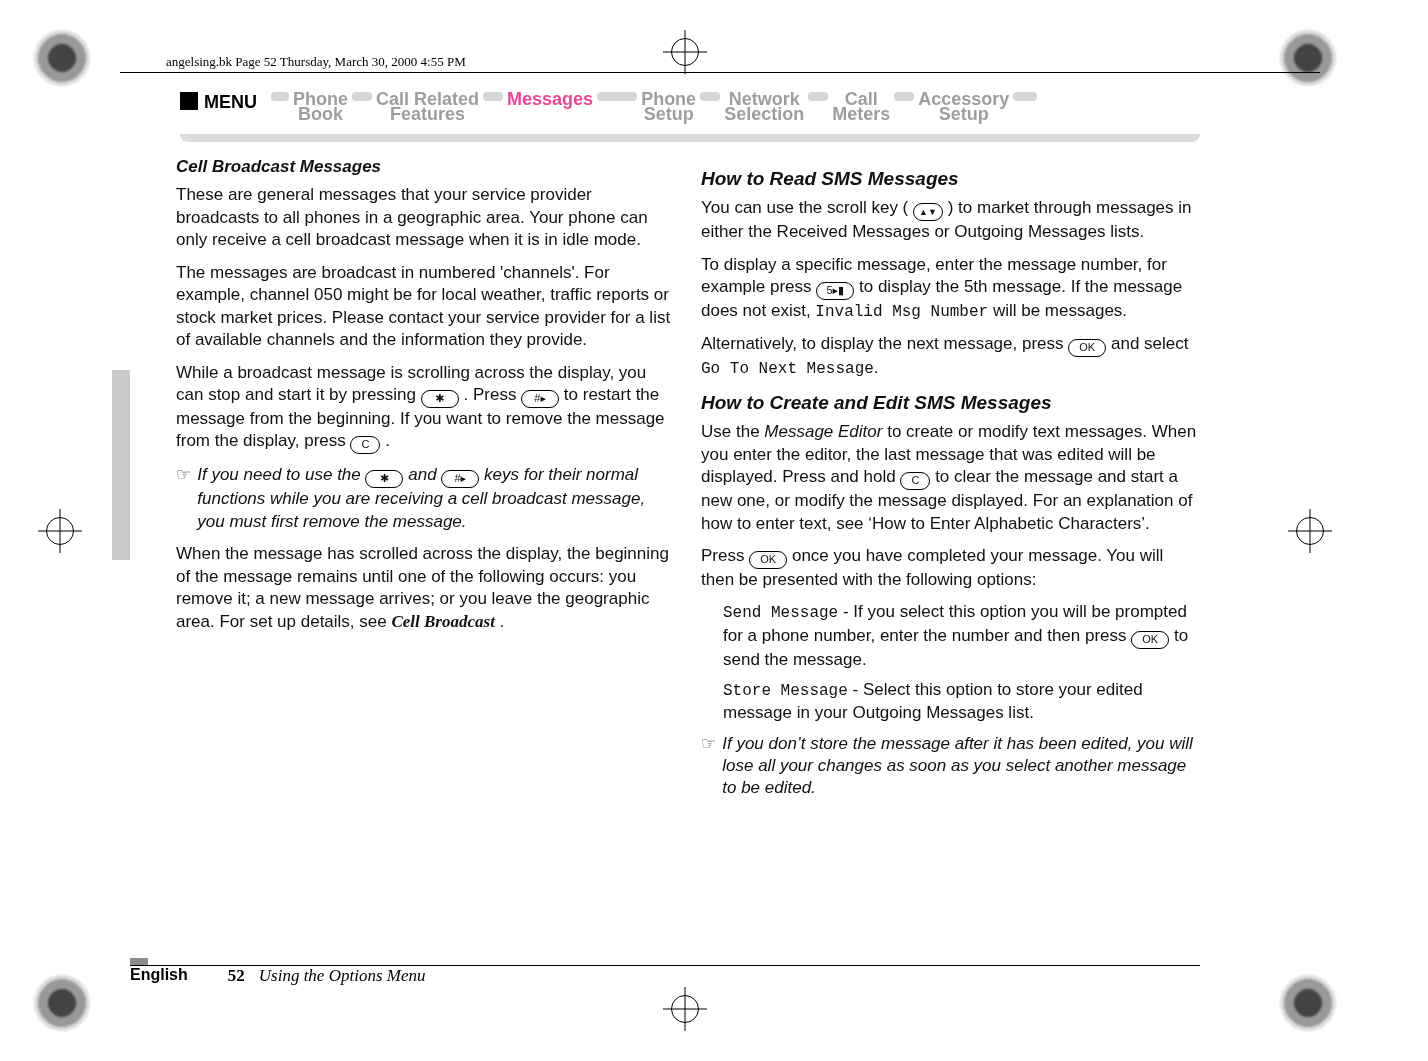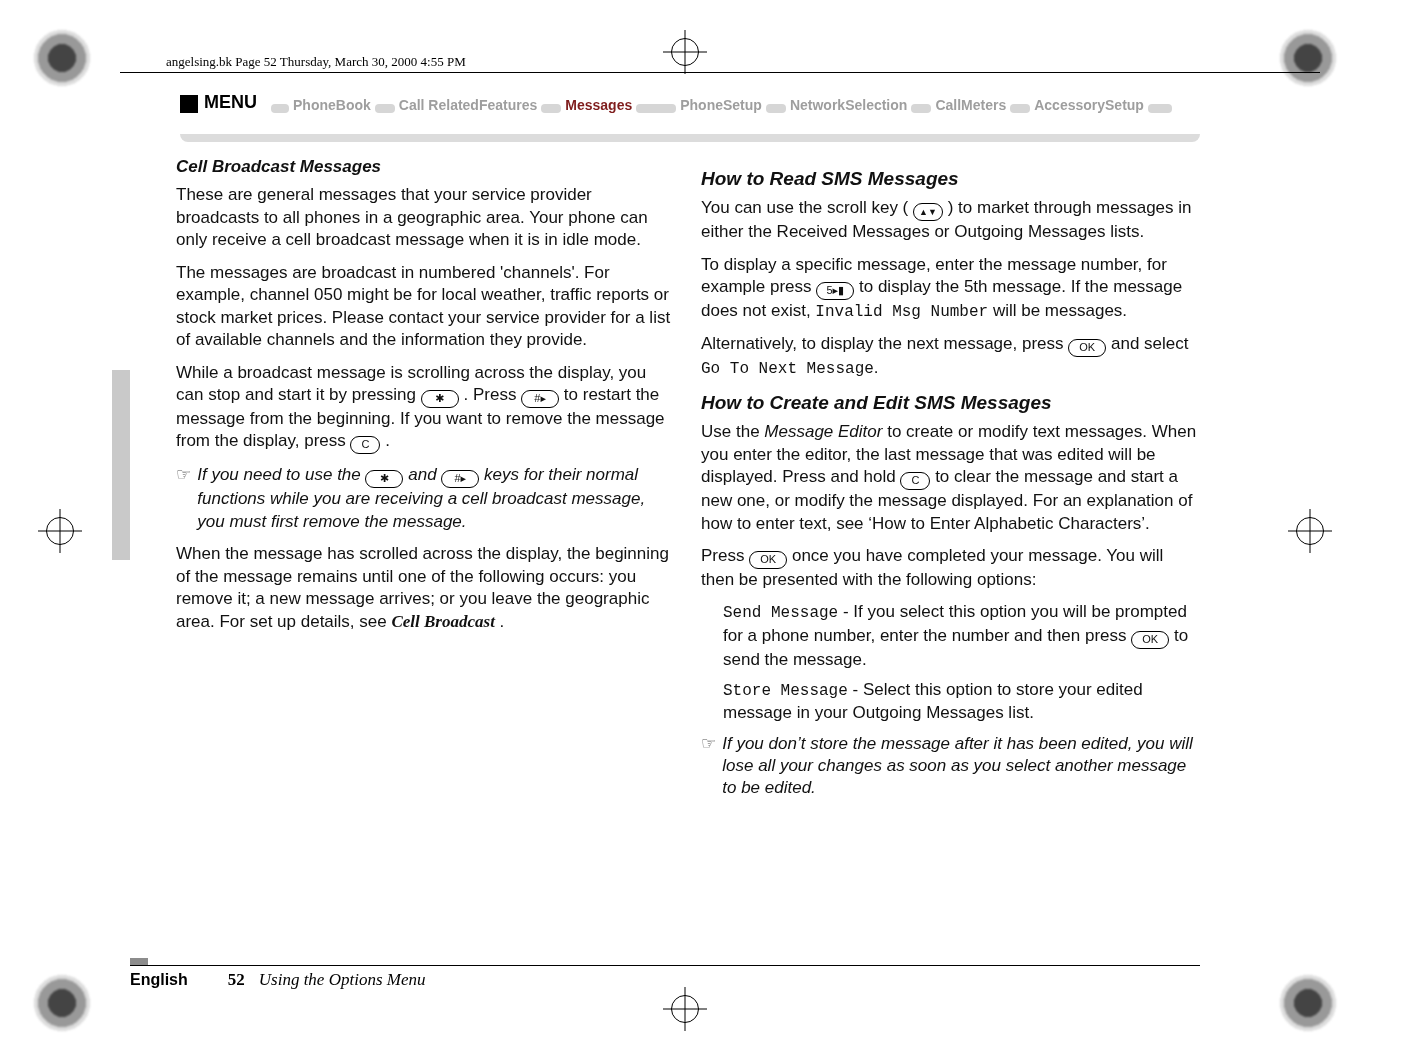--- a/index.html
+++ b/index.html
@@ -20,46 +20,46 @@
   .cross .ring{position:absolute;left:50%;top:50%;width:26px;height:26px;border:1px solid #000;border-radius:50%;transform:translate(-50%,-50%)}
   .cross.top{top:30px;left:50%;transform:translateX(-50%)}
   .cross.left{top:50%;left:38px;transform:translateY(-50%)}
   .cross.right{top:50%;right:38px;transform:translateY(-50%)}
   .cross.bottom{bottom:30px;left:50%;transform:translateX(-50%)}
   
   .running-head{position:absolute;top:54px;left:166px;font-size:13px;font-family:"Times New Roman",serif}
   .running-hr{position:absolute;top:72px;left:120px;width:1200px;height:1px;background:#000}
   
   .menubar{position:absolute;top:92px;left:180px;right:170px;height:50px}
-  .menu-items{position:absolute;left:0;right:0;top:0;display:flex;align-items:flex-end}
+  .menu-items{position:absolute;left:0;right:0;top:0;display:flex;align-items:flex-start}
   .menu-start-block{width:18px;height:18px;background:#000;margin-right:6px}
   .menu-label{font-weight:700;font-size:18px;letter-spacing:0;font-family:Arial,Helvetica,sans-serif;color:#000;margin-right:14px}
-  .menu-item{display:flex;flex-direction:row;align-items:center;justify-content:center;font-family:Arial,Helvetica,sans-serif;font-size:14px;line-height:15px;color:#9e9e9e;font-weight:700;padding:0 4px}
-  .menu-item.active{color:#7f1d1d}
+  .menu-item{display:flex;flex-direction:column;align-items:center;justify-content:center;font-family:Arial,Helvetica,sans-serif;font-size:18px;line-height:15px;color:#9e9e9e;font-weight:700;padding:0 4px}
+  .menu-item.active{color:#ec4899}
   .menu-bottom-bar{position:absolute;left:0;right:0;bottom:0;height:8px;background:#dcdcdc;border-radius:0 0 8px 8px}
   
   .gutter-tab{position:absolute;left:112px;top:370px;width:18px;height:190px;background:#c9c9c9}
   
   .body{position:absolute;top:156px;left:176px;right:172px;bottom:120px;display:flex;gap:28px;font-family:"Frutiger","Helvetica Neue",Helvetica,Arial,sans-serif;font-size:17px;line-height:1.32;color:#111}
   .col{flex:1 1 0;min-width:0}
   .runin{font-weight:700;margin-bottom:6px;font-style:italic;font-size:17px}
   .h2{font-weight:700;font-style:italic;font-size:19px;margin:10px 0 6px}
   .para{margin:0 0 10px}
   .note{display:flex;gap:6px;font-style:italic;margin:2px 0 10px}
   .note .hand{flex:0 0 auto;font-family:Arial;color:#555;font-style:normal}
   .note .txt{}
   .indent-block{margin:2px 0 8px 22px}
   .mono{font-family:"Courier New",monospace;font-size:16px}
   .ital{font-style:italic}
   .keycap{display:inline-block;min-width:28px;height:16px;border:1px solid #000;border-radius:9px;vertical-align:-2px;text-align:center;font-size:11px;line-height:14px;font-family:Arial;padding:0 4px;font-style:normal}
   .keycap.narrow{min-width:20px}
   .keycap.arrowup::before{content:"\25B2\25BC";font-size:9px}
   .crossref{font-weight:700;font-style:italic;font-family:"Times New Roman",serif}
   
-  .footer{position:absolute;left:130px;right:170px;bottom:65px;height:30px;border-top:1px solid #000;display:flex;align-items:center;font-family:"Times New Roman",serif}
+  .footer{position:absolute;left:130px;right:170px;bottom:65px;height:30px;border-top:1px solid #000;display:flex;align-items:flex-start;font-family:"Times New Roman",serif}
   .footer .lang{font-weight:700;font-style:normal;font-size:16px;font-family:Arial,Helvetica,sans-serif;margin-right:40px;padding-bottom:2px}
   .footer .pnum{font-weight:700;font-size:17px;margin-right:14px;padding-bottom:2px}
   .footer .sect{font-style:italic;font-size:17px;padding-bottom:2px}
   .footer-dotbar{position:absolute;bottom:95px;left:130px;width:18px;height:8px;background:#8c8c8c}
   .bar{height:9px;background:#d6d6d6;border-radius:4px}
 </style>
 </head>
 <body>
 
 <div class="page">

